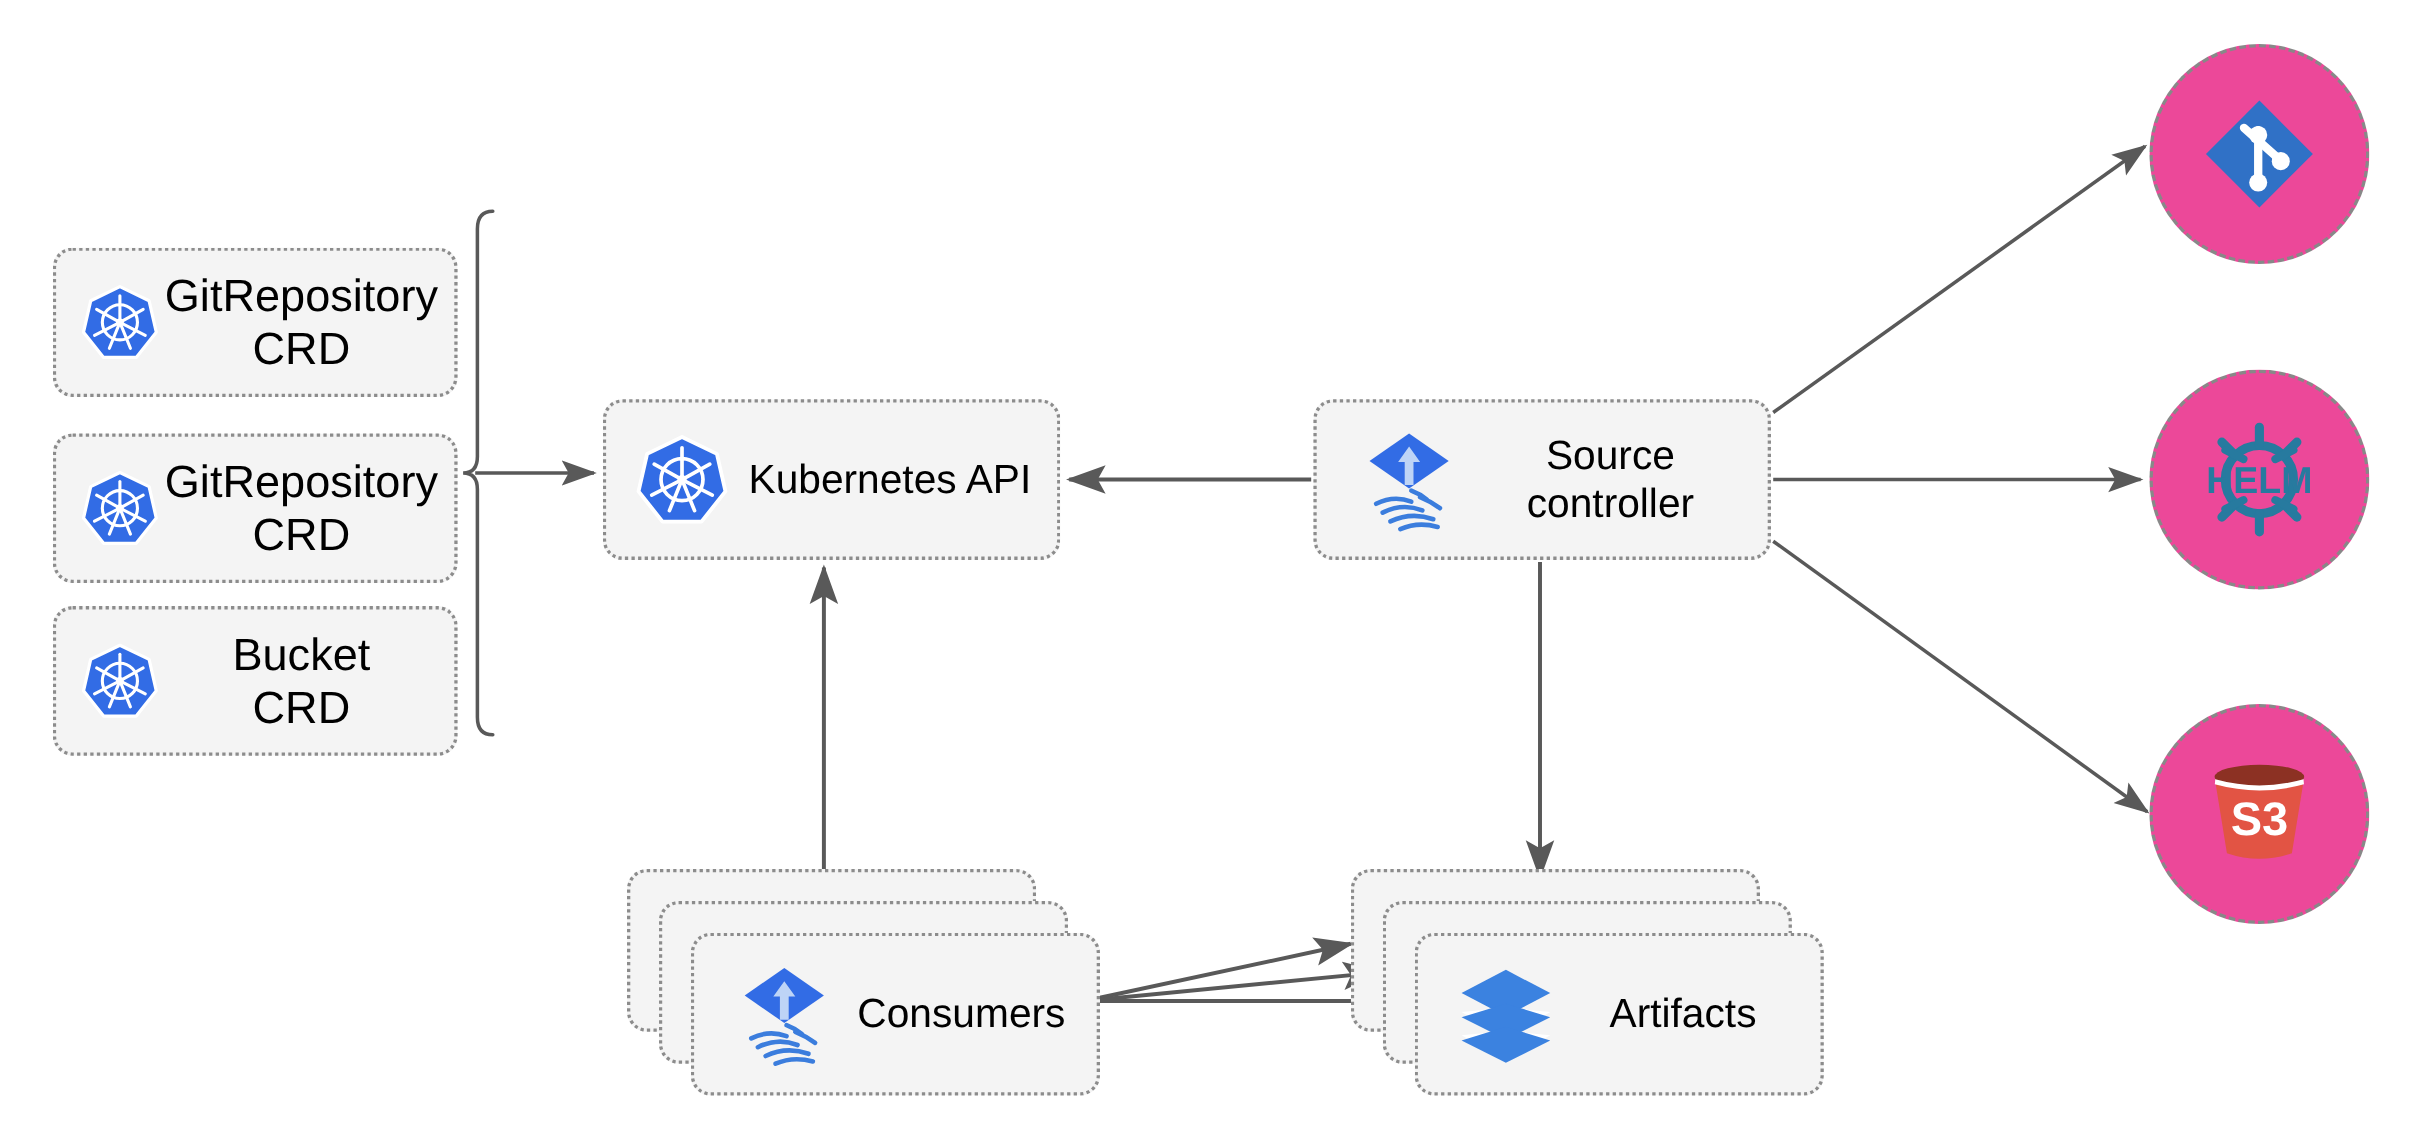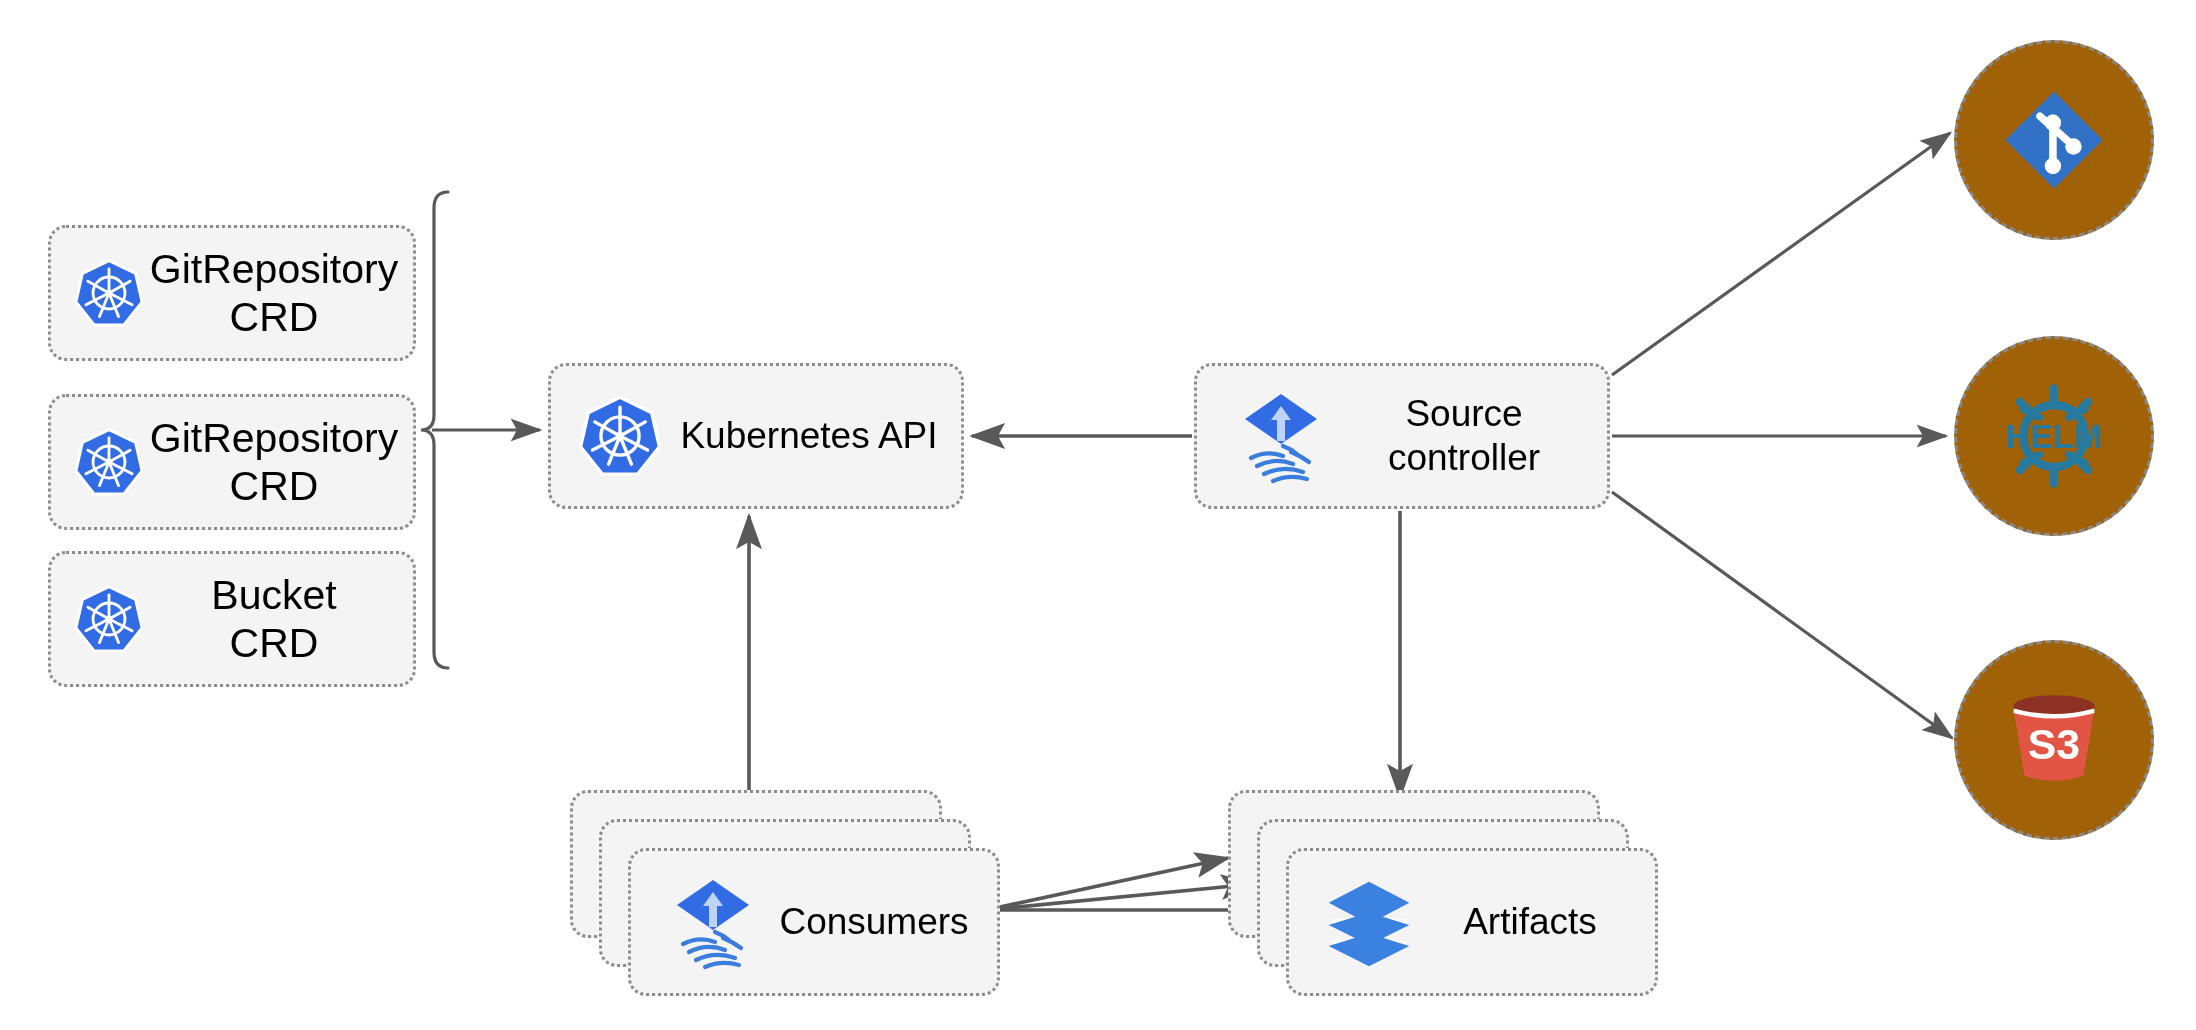--- a/index.html
+++ b/index.html
@@ -87,21 +87,21 @@
     padding-left: 32px;
     background: #f4f4f4;
   }
   .stack .layer.front .node-label { font-size: 37px; flex: 1; padding-right: 12px; }
 
   
   .circle {
     position: absolute;
     width: 200px; height: 200px;
     border-radius: 50%;
-    background: #a16207;
+    background: #ec4899;
     border: 3px dashed #888888;
     display: flex;
     align-items: center;
     justify-content: center;
     z-index: 3;
   }
   svg { display: block; }
 </style>
 </head>
 <body>

